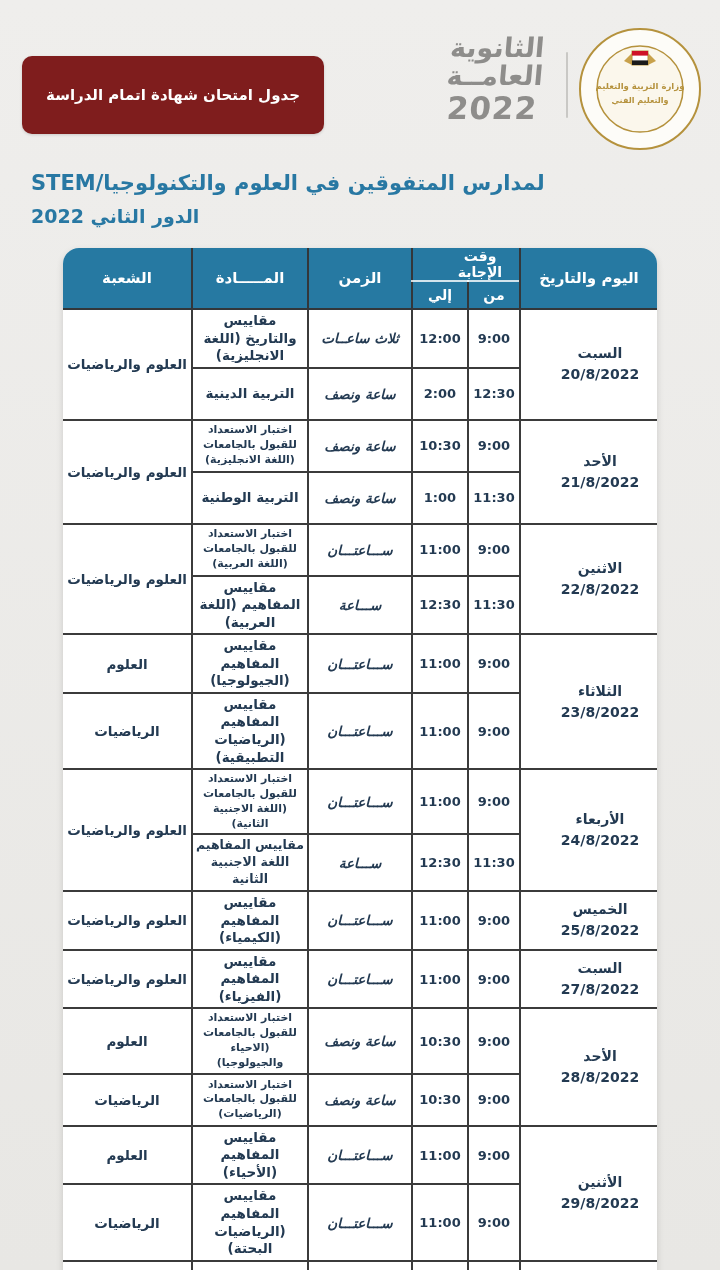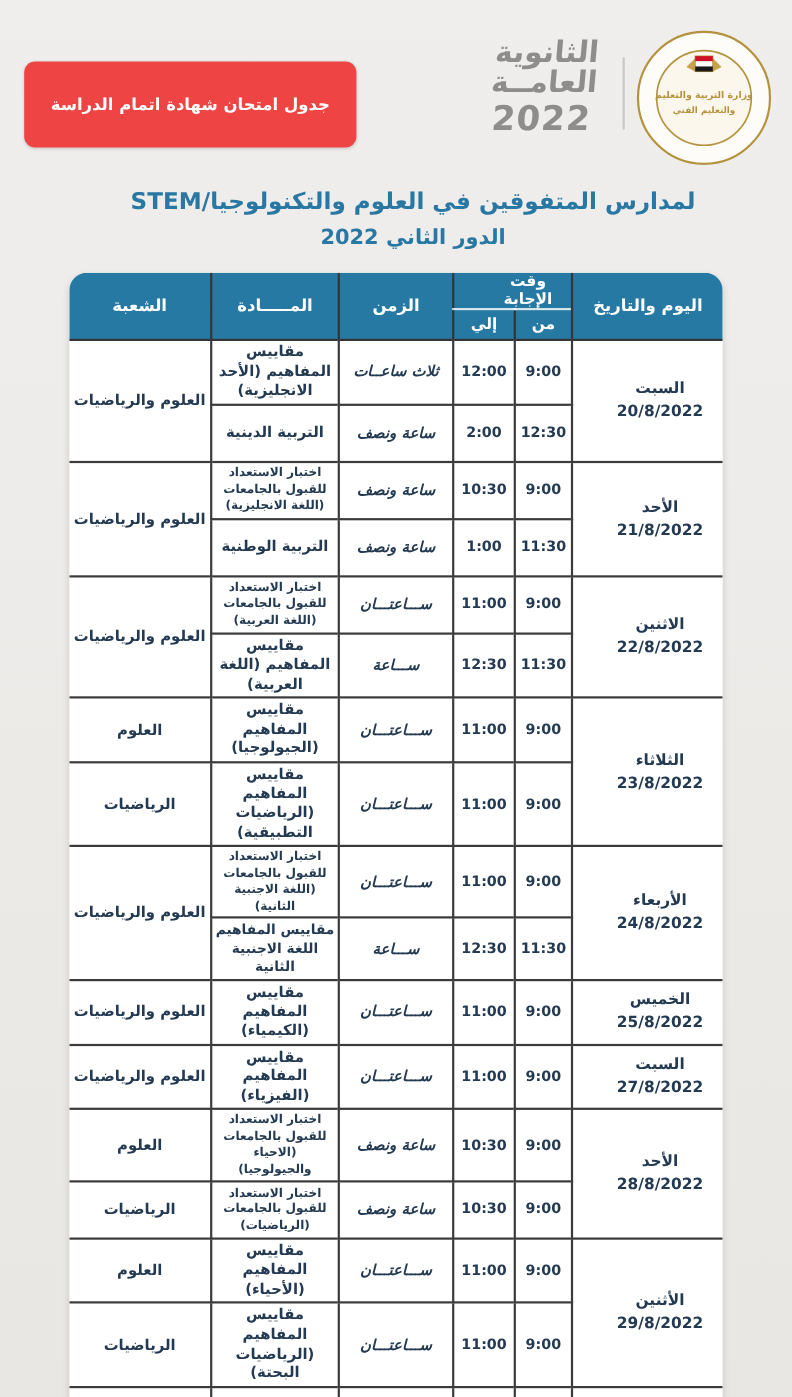--- a/index.html
+++ b/index.html
@@ -7,21 +7,21 @@
   body {
     font-family: "DejaVu Sans", sans-serif;
     background: linear-gradient(#efeeec, #e8e7e4);
     position: relative;
     overflow: hidden;
     direction: rtl;
   }
   
   .badge {
     position: absolute; left: 22px; top: 56px; width: 302px; height: 78px;
-    background: #ef4444; border-radius: 10px;
+    background: #7f1d1d; border-radius: 10px;
     display: flex; flex-direction: column; justify-content: center; align-items: center;
     color: #fff; font-weight: bold; font-size: 15px; line-height: 1.6; text-align: center;
     box-shadow: 0 1px 3px rgba(0,0,0,.15);
   }
   
   .cal-logo {
     position: absolute; left: 432px; top: 34px; width: 125px;
     text-align: center; color: #8e8d8b; transform: skewX(-5deg);
   }
   .cal-logo .l1 { font-size: 27px; font-weight: bold; line-height: 1.05; }
@@ -29,21 +29,21 @@
   .cal-logo .yr { font-size: 31px; font-weight: bold; letter-spacing: 1px; line-height: 1.15; }
   .v-div {
     position: absolute; left: 566px; top: 52px; width: 2px; height: 66px;
     background: #c9c8c5; border-radius: 2px;
   }
   
   .emblem { position: absolute; left: 578px; top: 27px; width: 124px; height: 124px; }
   
   .title {
     position: absolute; top: 166px; left: 0; width: 100%;
-    text-align: center; color: #2878a3; font-weight: bold; padding-left: 31px;
+    text-align: left; color: #2878a3; font-weight: bold; padding-left: 31px;
   }
   .title .t1 { font-size: 21px; line-height: 1.7; }
   .title .t2 { font-size: 19px; line-height: 1.5; }
   
   .table-wrap {
     position: absolute; top: 248px; left: 63px; width: 594px;
     background: #fff; border-radius: 16px 16px 30px 30px; overflow: hidden;
     box-shadow: 0 3px 7px rgba(0,0,0,.14);
   }
   table.tbl { width: 594px; border-collapse: collapse; table-layout: fixed; direction: rtl; }
@@ -135,21 +135,21 @@
   <tbody>
 
     <tr class="rs">
       <td rowspan="2" class="c-day edge-r">
         <div>السبت</div>
         <div>20/8/2022</div>
       </td>
       <td class="c-time">9:00</td>
       <td class="c-time">12:00</td>
       <td class="c-dur">ثلاث ساعــات</td>
-      <td class="c-subj">مقاييس المفاهيم (الأحد الانجليزية)</td>
+      <td class="c-subj">مقاييس والتاريخ (اللغة الانجليزية)</td>
       <td rowspan="2" class="c-branch edge-l">العلوم والرياضيات</td>
     </tr>
     <tr class="rs">
       <td class="c-time">12:30</td>
       <td class="c-time">2:00</td>
       <td class="c-dur">ساعة ونصف</td>
       <td class="c-subj">التربية الدينية</td>
     </tr>
 
     <tr class="rs">

